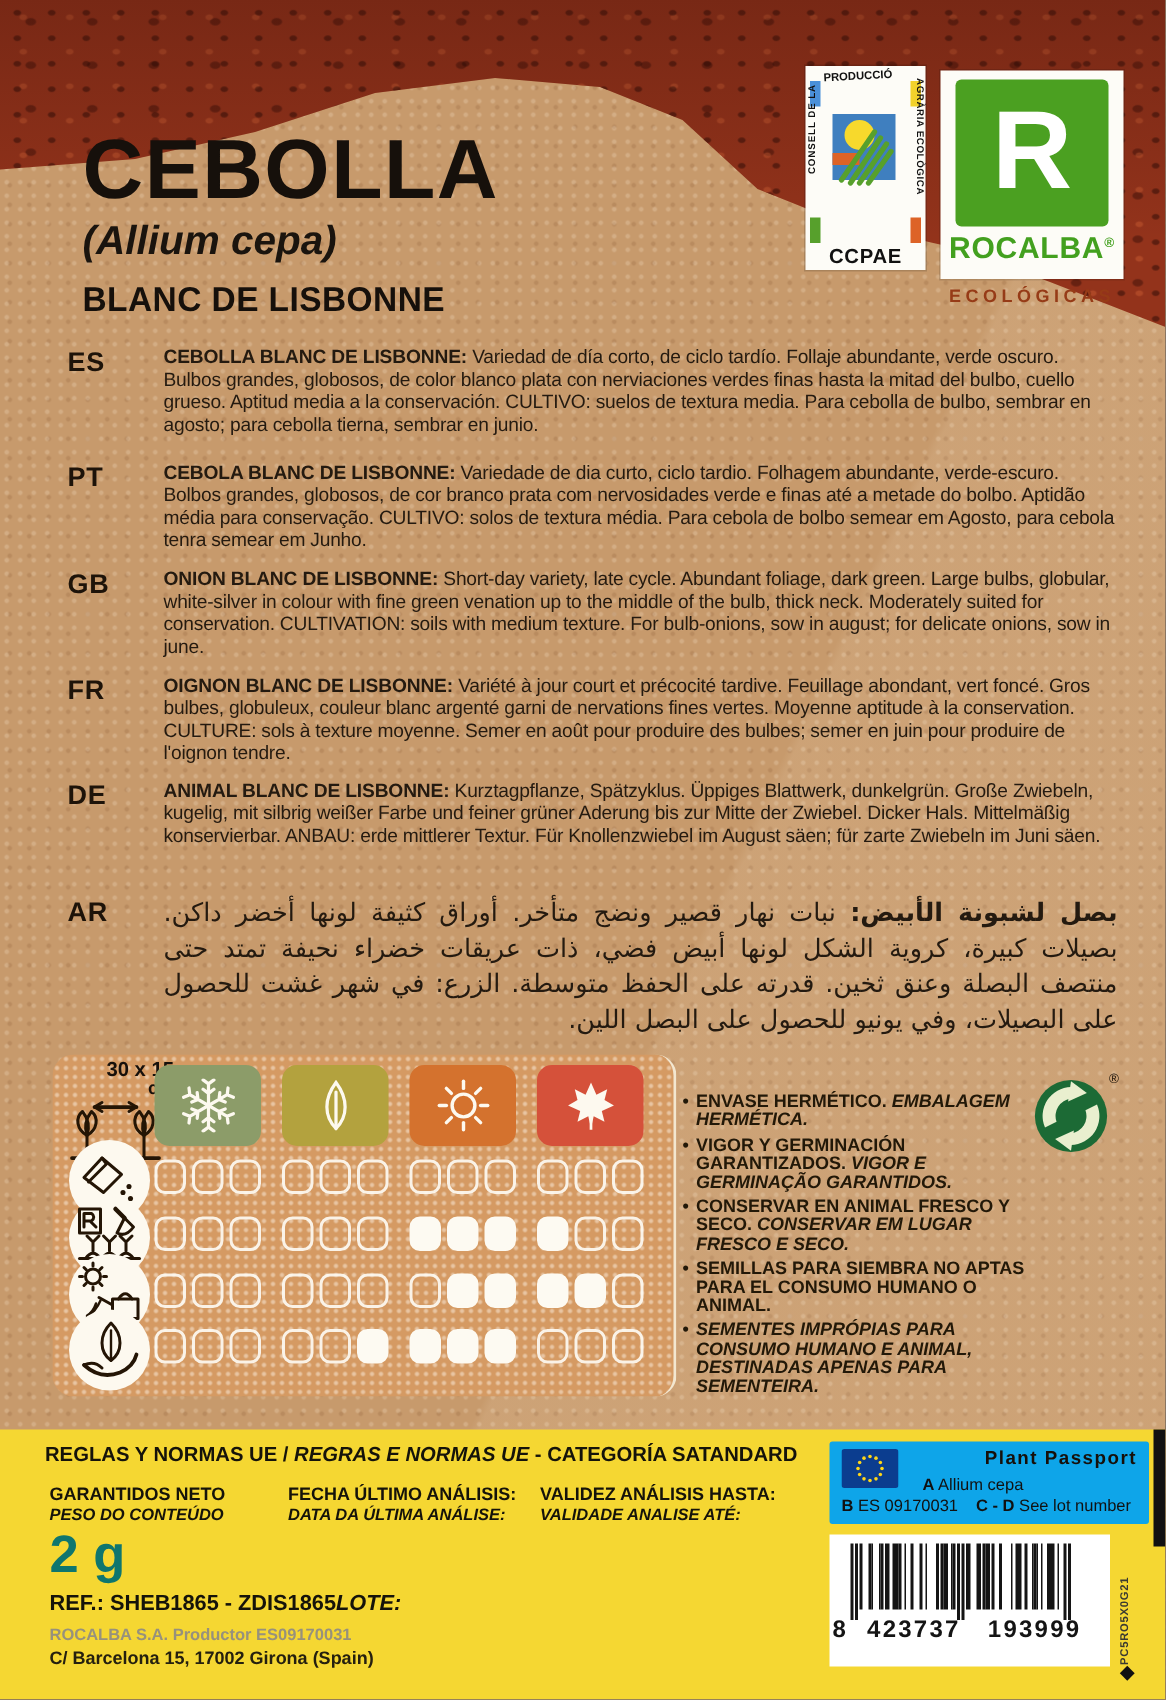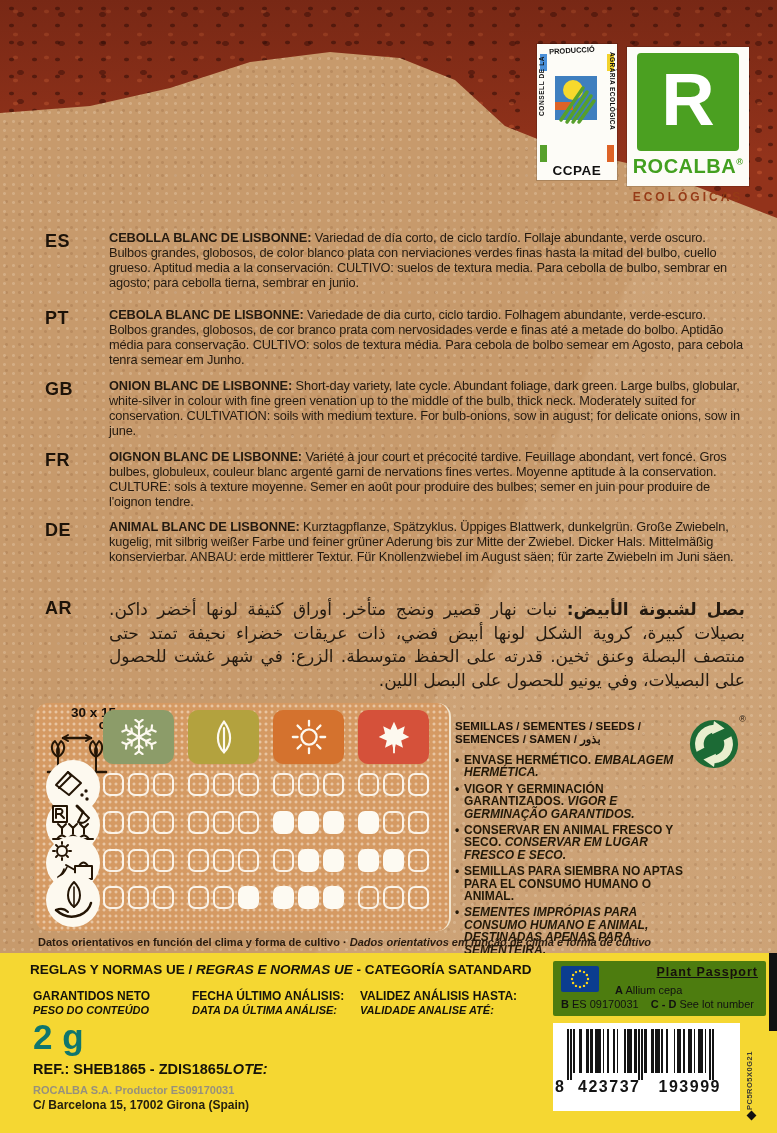--- a/index.html
+++ b/index.html
@@ -80,21 +80,21 @@
   .rules{position:absolute;left:30px;top:9px;font-size:13.5px;font-weight:bold;color:#15130a;}
   .rules .pt{font-style:italic;}
   .flabel{position:absolute;font-size:12px;font-weight:bold;line-height:13.5px;color:#15130a;}
   .flabel .pt{font-style:italic;font-size:11px;font-weight:bold;}
   .net-value{position:absolute;left:33px;top:64px;font-size:35px;font-weight:bold;color:#0f766e;}
   .ref-line{position:absolute;left:33px;top:108px;font-size:14.5px;font-weight:bold;color:#15130a;}
   .ref-line .lote{font-style:italic;}
   .producer{position:absolute;left:33px;top:131px;font-size:11px;color:#97917c;font-weight:bold;}
   .address{position:absolute;left:33px;top:145px;font-size:12px;font-weight:bold;color:#25200f;}
   
-  .passport{position:absolute;left:553px;top:8px;width:213px;height:55px;background:#4d7c0f;border-radius:2px;font-size:11px;color:#111;text-decoration:underline;}
+  .passport{position:absolute;left:553px;top:8px;width:213px;height:55px;background:#0ea5e9;border-radius:2px;font-size:11px;color:#111;}
   .passport .row1{display:flex;align-items:flex-start;padding:5px 8px 0;}
   .passport .title{margin-left:auto;font-weight:bold;font-size:12.5px;}
   .passport .row2{position:absolute;left:62px;top:23px;}
   .passport .row3{position:absolute;left:8px;top:37px;white-space:nowrap;}
   .passport b{font-weight:bold;}
   .passport .gap{display:inline-block;width:12px;}
   
   .barcode-box{position:absolute;left:553px;top:70px;width:187px;height:88px;background:#fff;}
   #barcode-bars{display:flex;align-items:flex-start;height:56px;padding:6px 0 0 14px;}
   .bc-bit{width:1.55px;height:44px;flex:none;}
@@ -108,20 +108,25 @@
   .print-mark{position:absolute;left:748px;top:1112px;width:7px;height:7px;background:#111;transform:rotate(45deg);}
   svg .ln{stroke:#241505;stroke-width:2;fill:none;stroke-linecap:round;stroke-linejoin:round;}
 </style>
 </head>
 <body>
 
 <div class="page">
 
   <div class="rust"></div>
 
+  <div class="title-block">
+    <div class="title">CEBOLLA</div>
+    <div class="latin">(Allium cepa)</div>
+    <div class="variety">BLANC DE LISBONNE</div>
+  </div>
 
   <div class="ccpae">
     <div class="bar tl"></div>
     <div class="bar tr"></div>
     <div class="bar bl"></div>
     <div class="bar br"></div>
     <div class="top-word">PRODUCCIÓ</div>
     <div class="v-left">CONSELL DE LA</div>
     <div class="v-right">AGRÀRIA ECOLÒGICA</div>
     <svg class="emblem" width="46" height="52" viewBox="0 0 46 52">
@@ -335,27 +340,22 @@
       <div class="cal-cell" style="left: 213px; top: 886px;"></div>
       <div class="cal-cell filled" style="left: 238px; top: 886px;"></div>
       <div class="cal-cell filled" style="left: 273px; top: 886px;"></div>
       <div class="cal-cell filled" style="left: 298px; top: 886px;"></div>
       <div class="cal-cell filled" style="left: 323px; top: 886px;"></div>
       <div class="cal-cell" style="left: 358px; top: 886px;"></div>
       <div class="cal-cell" style="left: 383px; top: 886px;"></div>
       <div class="cal-cell" style="left: 408px; top: 886px;"></div>
     </div>
 
-  <div class="note-line"><span>Datos orientativos en función del clima y forma de cultivo</span><span> · </span><span class="pt">Dados orientativos em função de clima e forma de cultivo</span></div>
 
   <div class="seed-info">
-    <div class="seed-head">
-      <div>SEMILLAS / SEMENTES / SEEDS /</div>
-      <div>SEMENCES / SAMEN / بذور</div>
-    </div>
     <ul class="seed-bullets">
       <li><span>ENVASE HERMÉTICO.</span> <span class="pt">EMBALAGEM HERMÉTICA.</span></li>
       <li><span>VIGOR Y GERMINACIÓN GARANTIZADOS.</span> <span class="pt">VIGOR E GERMINAÇÃO GARANTIDOS.</span></li>
       <li><span>CONSERVAR EN ANIMAL FRESCO Y SECO.</span> <span class="pt">CONSERVAR EM LUGAR FRESCO E SECO.</span></li>
       <li><span>SEMILLAS PARA SIEMBRA NO APTAS PARA EL CONSUMO HUMANO O ANIMAL.</span></li>
       <li><span class="pt">SEMENTES IMPRÓPIAS PARA CONSUMO HUMANO E ANIMAL, DESTINADAS APENAS PARA SEMENTEIRA.</span></li>
     </ul>
   </div>
 
   <div class="green-dot">

